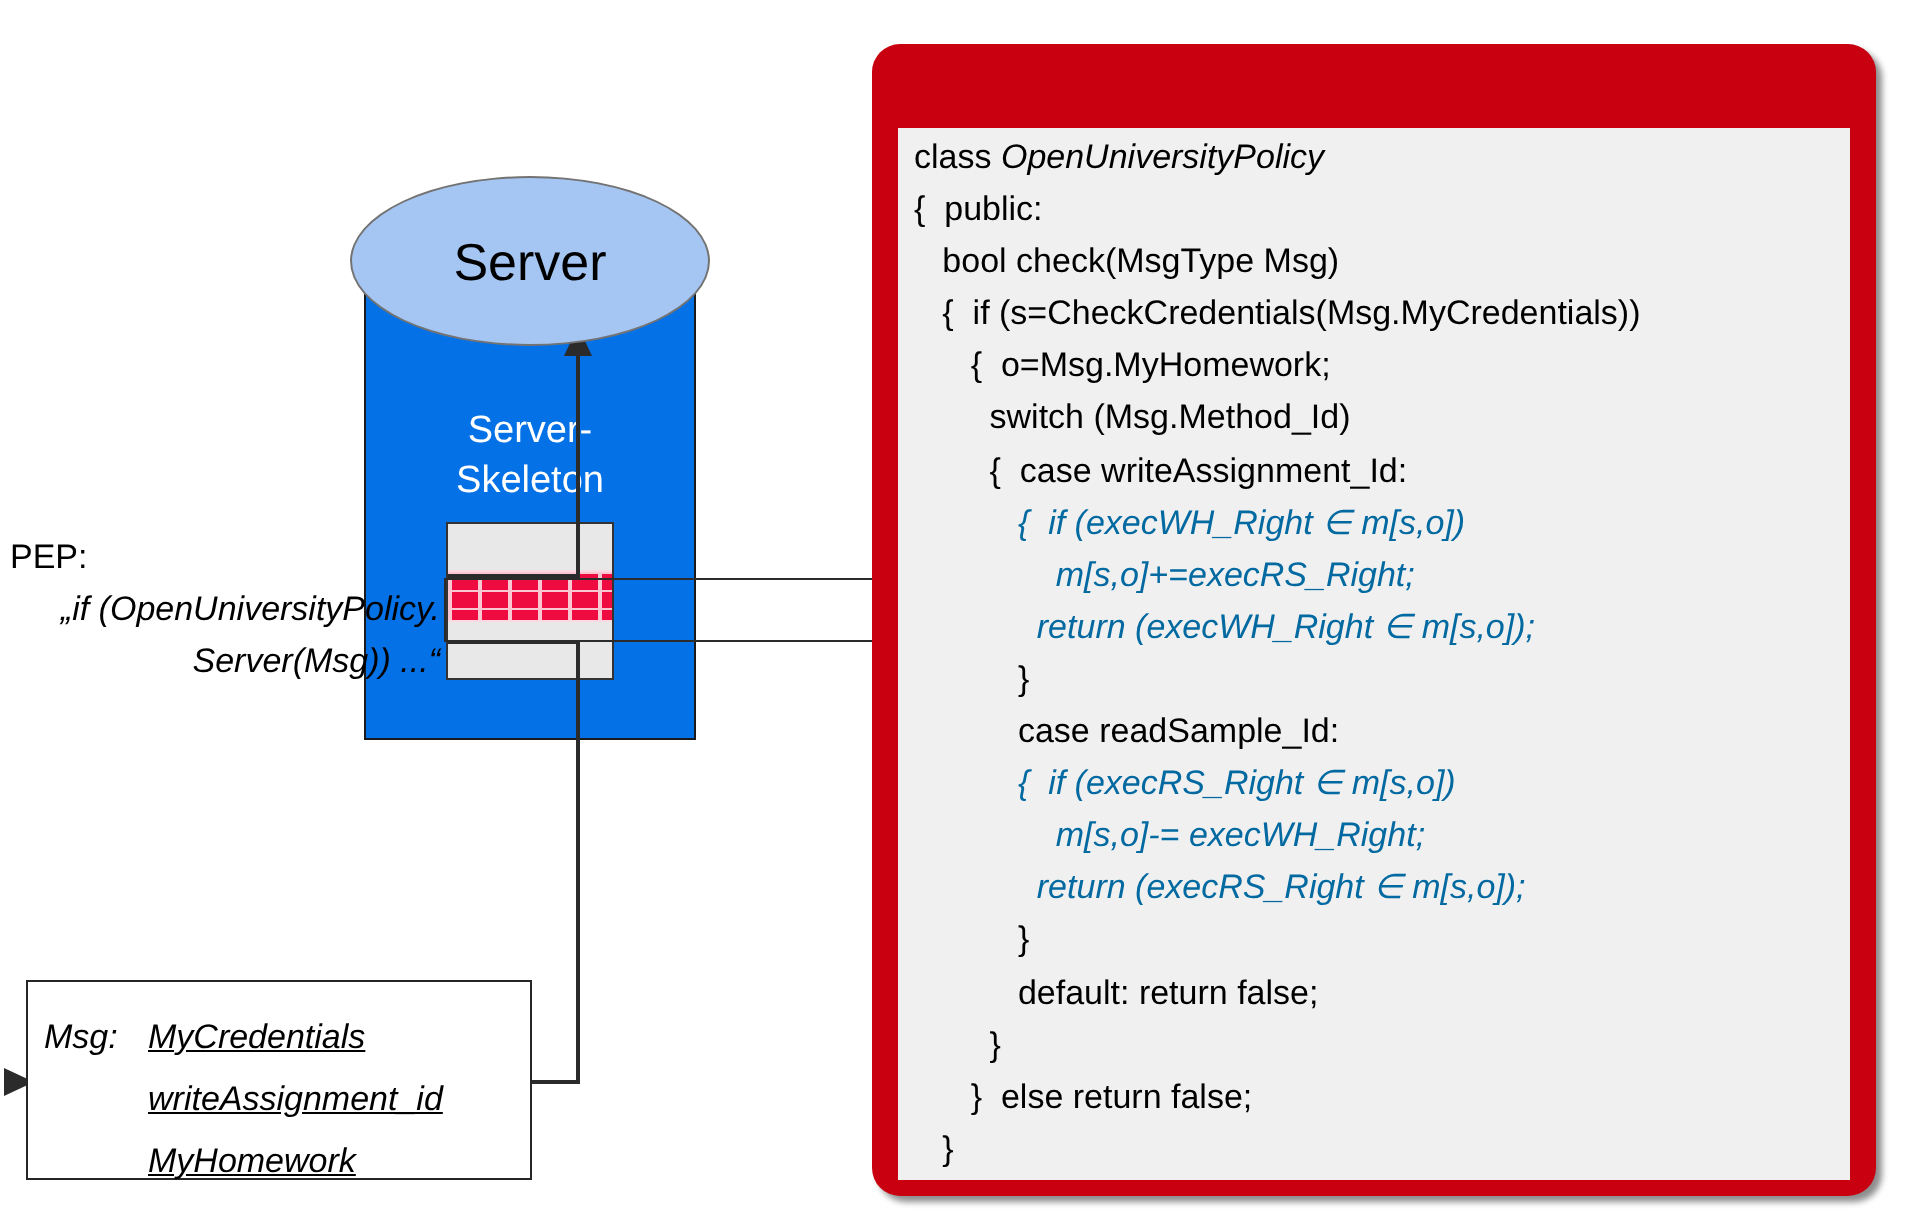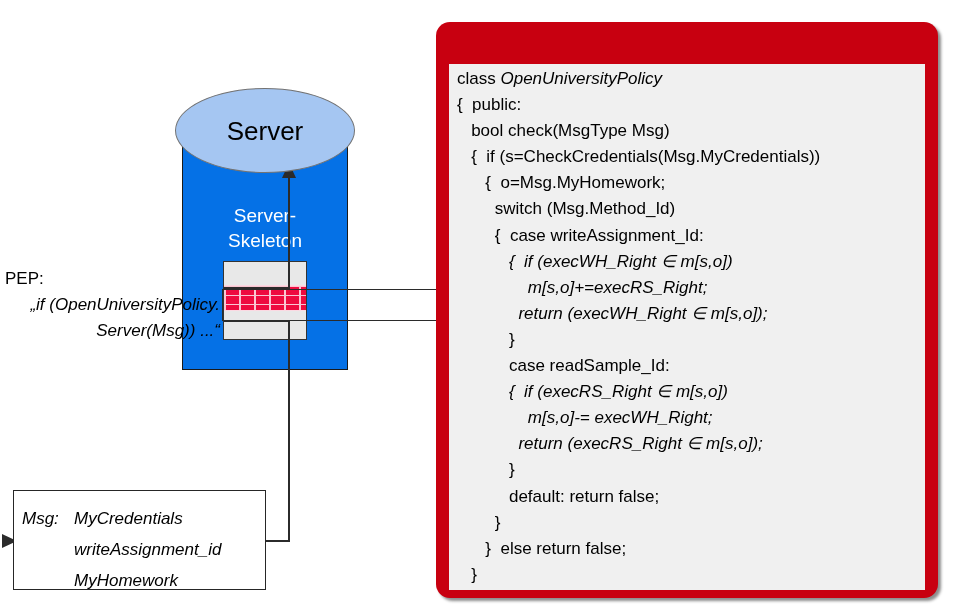--- a/index.html
+++ b/index.html
@@ -128,21 +128,21 @@
   .msg-grid {
     position: absolute;
     left: 22px;
     top: 503px;
     width: 240px;
     font-size: 17px;
     font-style: italic;
     line-height: 31px;
     color: #000000;
   }
-  .msg-grid .row { display: block; white-space: nowrap; }
+  .msg-grid .row { display: block; white-space: nowrap; text-decoration: underline; }
   .msg-grid .key { display: inline-block; width: 52px; }
 
   
   .pdp-panel {
     position: absolute;
     left: 436px;
     top: 22px;
     width: 502px;
     height: 576px;
     background: #c80010;
@@ -175,21 +175,21 @@
     position: absolute;
     left: 8px;
     top: 2px;
     width: 466px;
     font-size: 17px;
     line-height: 26.1px;
     color: #000000;
     white-space: pre;
   }
   .code-lines .cl { display: block; white-space: pre; }
-  .code-lines .blue { color: #000000; font-style: italic; }
+  .code-lines .blue { color: #0369a1; font-style: italic; }
   .code-lines .italic { font-style: italic; }
 
   
   .connector {
     position: absolute;
     left: 222px;
     top: 289px;
     width: 257px;
     height: 32px;
     border: 1px solid #2b2b2b;

